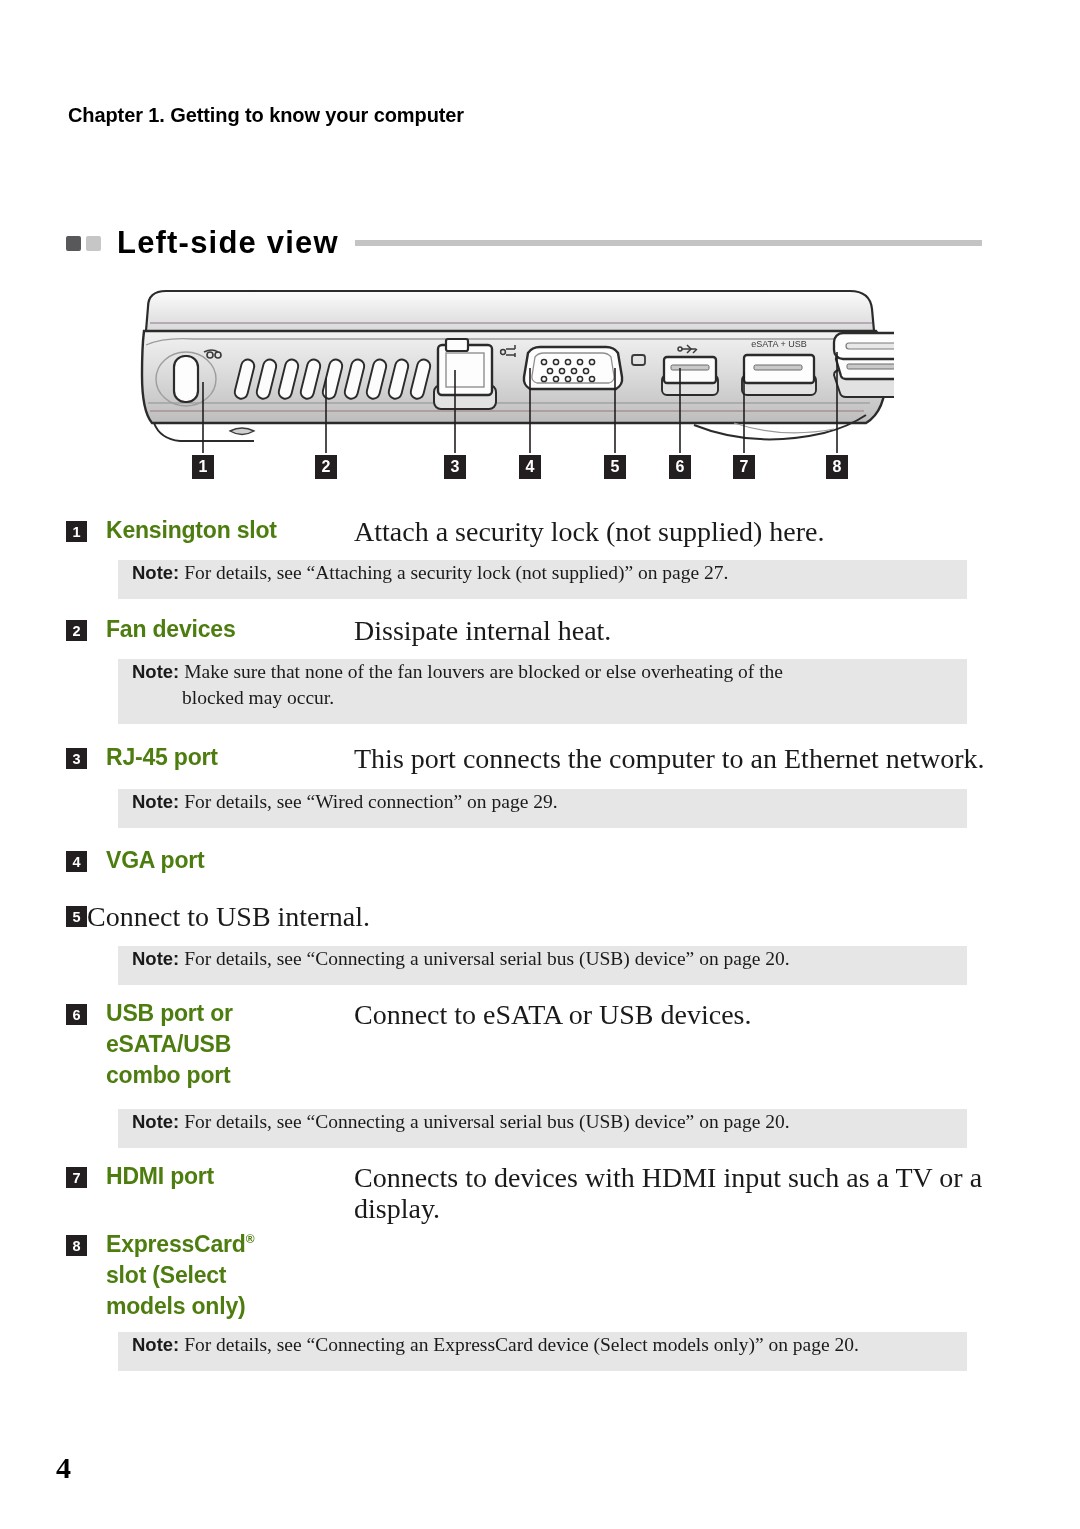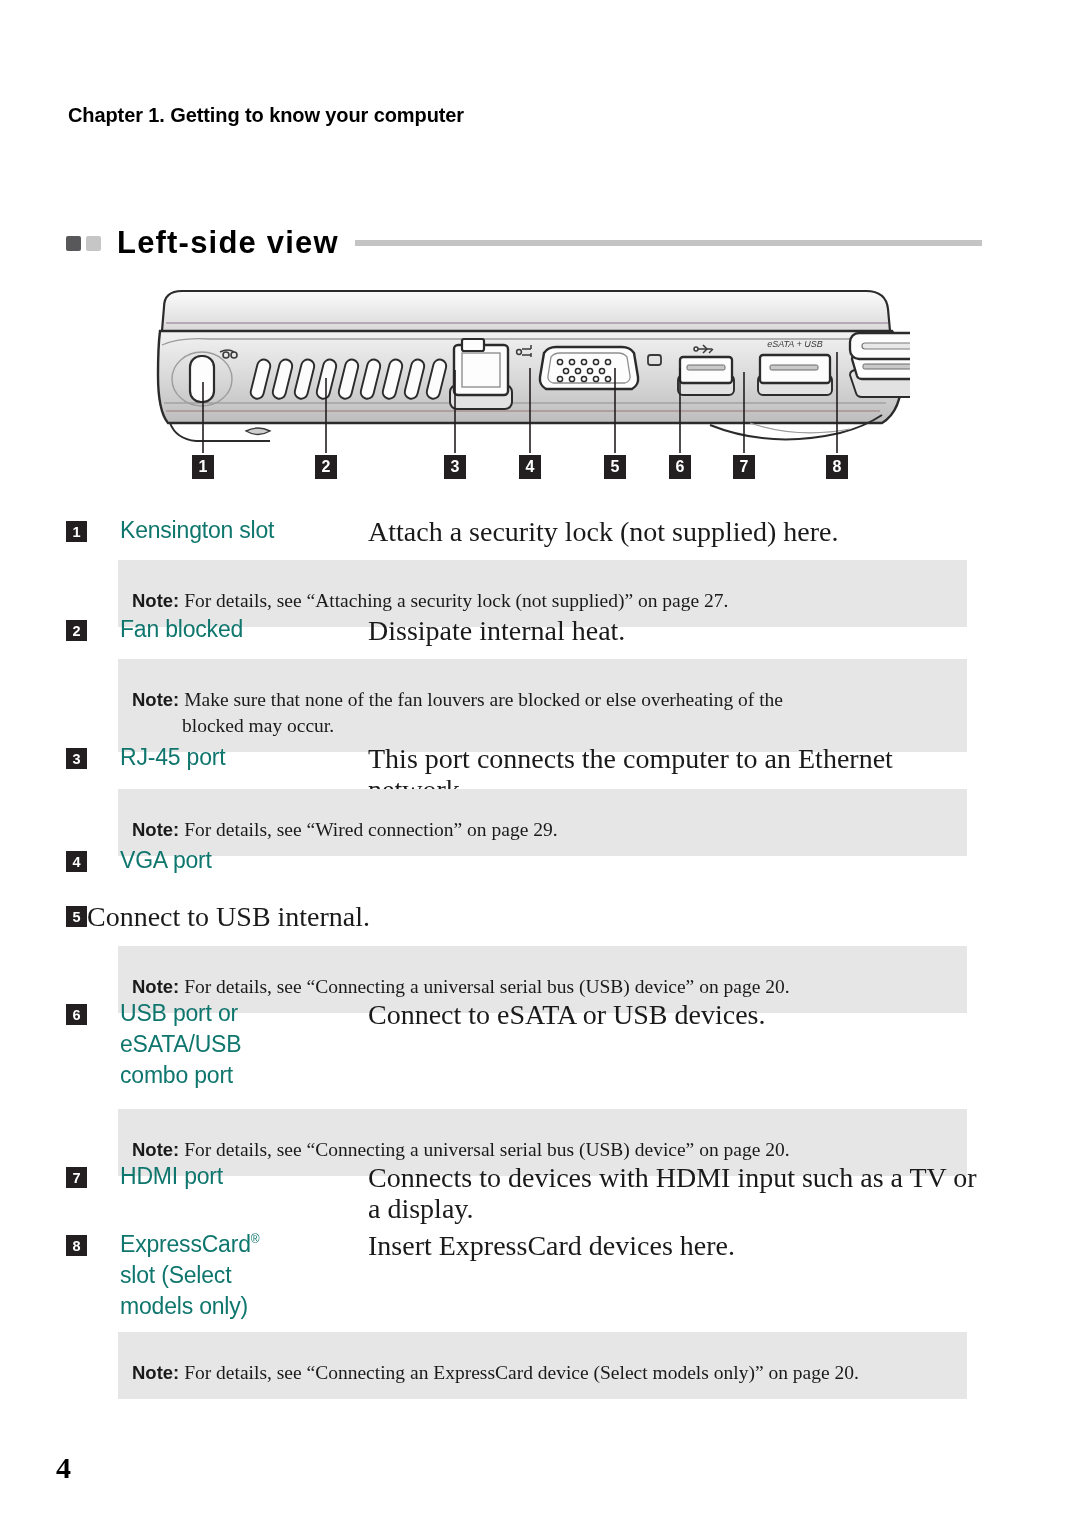--- a/index.html
+++ b/index.html
@@ -35,22 +35,22 @@
     margin-left:16px; letter-spacing:1.2px;
     white-space:nowrap;
   }
   .title-rule{
     height:6px; background:#c4c4c4; flex:1 1 auto;
     margin-left:16px; margin-right:14px;
   }
 
   
   .figure{
-    position:absolute; left:150px; top:283px;
-    width:760px; height:205px;font-style:italic;
+    position:absolute; left:134px; top:283px;
+    width:760px; height:205px;
   }
   .figure svg{ display:block; width:760px; height:205px; }
 
   
   .content{
     position:absolute; left:0; top:0; width:1080px;
   }
   .row{
     position:absolute; left:66px; width:930px;
     display:flex; align-items:flex-start;
@@ -61,43 +61,43 @@
     background:#231f20;
     color:#ffffff;
     font-family:"Liberation Sans", sans-serif;
     font-weight:bold; font-size:14.5px;
     display:flex; align-items:center; justify-content:center;
     margin-top:6px;
   }
   .label{
     flex:0 0 auto;
     width:248px;
-    margin-left:33px;
-    font-family:"Liberation Sans", sans-serif;
-    font-weight:normal; font-size:23px; color:#0f766e;
+    margin-left:19px;
+    font-family:"Liberation Sans", sans-serif;
+    font-weight:bold; font-size:23px; color:#4d7c0f;
     line-height:31px;
     letter-spacing:-0.2px;
   }
   .label sup{ font-size:12px; vertical-align:super; line-height:0; }
   .desc{
     flex:1 1 auto;
     font-family:"Liberation Serif", serif;
     font-size:28px; color:#1a1a1a;
     line-height:31px;
     padding-top:1px;
   }
 
   
   .note{
     position:absolute; left:118px; width:849px;
     background:#e6e6e6;
     font-family:"Liberation Serif", serif;
     font-size:19.5px; color:#1a1a1a;
     line-height:26px;
-    padding:28px 14px 13px 14px;
+    padding:0 14px 13px 14px;
   }
   .note b{
     font-family:"Liberation Sans", sans-serif;
     font-weight:bold; font-size:18.5px;
   }
   .note .cont{ display:block; padding-left:50px; }
 
   
   .folio{
     position:absolute; left:56px; top:1451px;
@@ -267,21 +267,21 @@
     <span class="label">Kensington slot</span>
     <span class="desc">Attach a security lock (not supplied) here.</span>
   </div>
   <div class="note" style="top:560px">
     <b>Note:</b>
     <span>For details, see “Attaching a security lock (not supplied)” on page 27.</span>
   </div>
 
   <div class="row" style="top:614px">
     <span class="badge">2</span>
-    <span class="label">Fan blocked</span>
+    <span class="label">Fan devices</span>
     <span class="desc">Dissipate internal heat.</span>
   </div>
   <div class="note" style="top:659px">
     <b>Note:</b>
     <span>Make sure that none of the fan louvers are blocked or else overheating of the</span>
     <span class="cont">blocked may occur.</span>
   </div>
 
   <div class="row" style="top:742px">
     <span class="badge">3</span>
@@ -327,21 +327,20 @@
     <span class="desc">Connects to devices with HDMI input such as a TV or a display.</span>
   </div>
 
   <div class="row" style="top:1229px">
     <span class="badge">8</span>
     <span class="label">
       <span>ExpressCard</span><sup>®</sup><br>
       <span>slot (Select</span><br>
       <span>models only)</span>
     </span>
-    <span class="desc">Insert ExpressCard devices here.</span>
   </div>
   <div class="note" style="top:1332px">
     <b>Note:</b>
     <span>For details, see “Connecting an ExpressCard device (Select models only)” on page 20.</span>
   </div>
 
 </div>
 
 <div class="folio">4</div>
 

